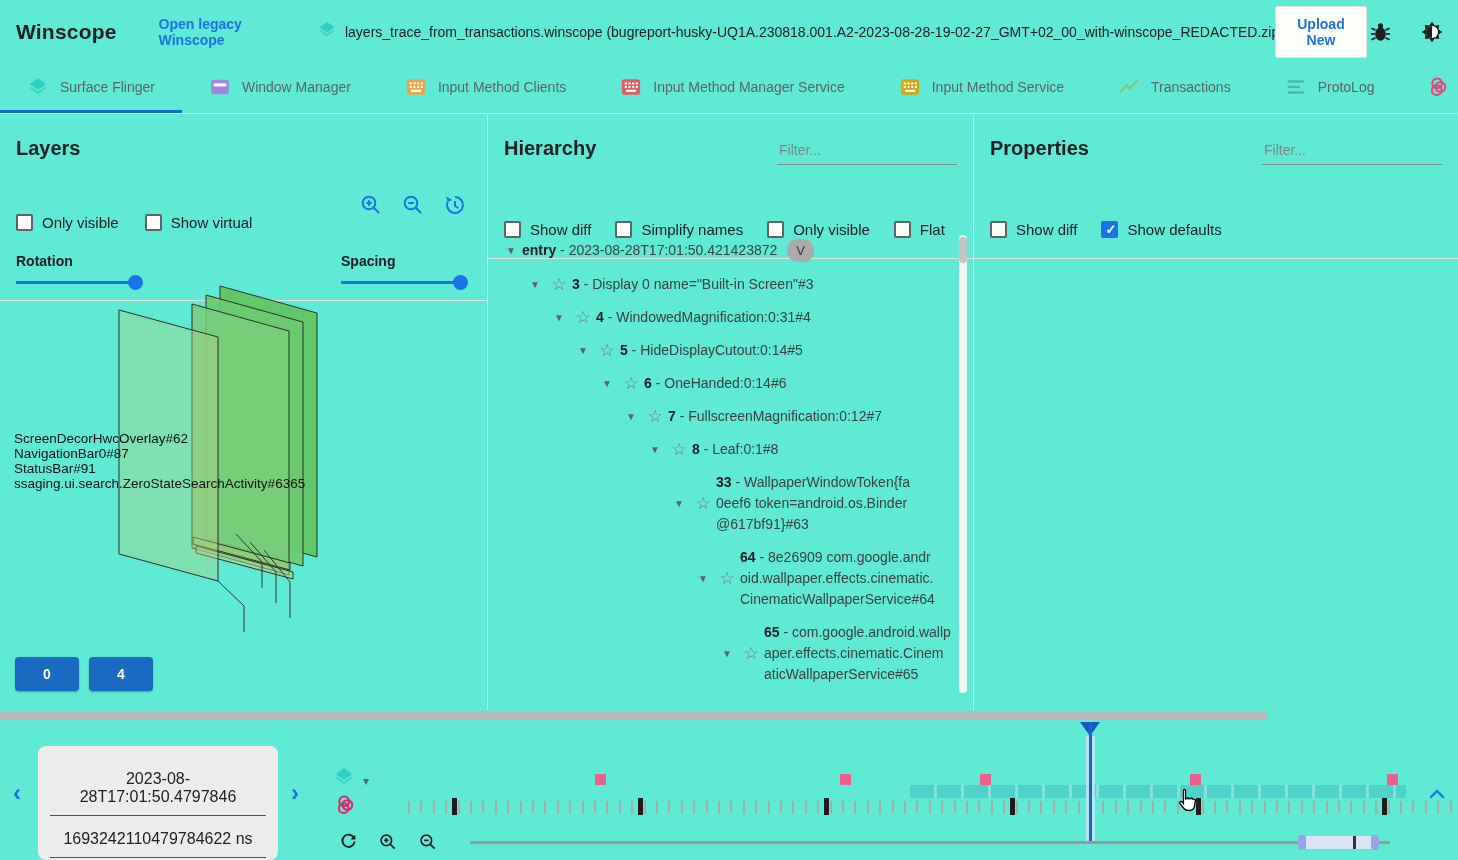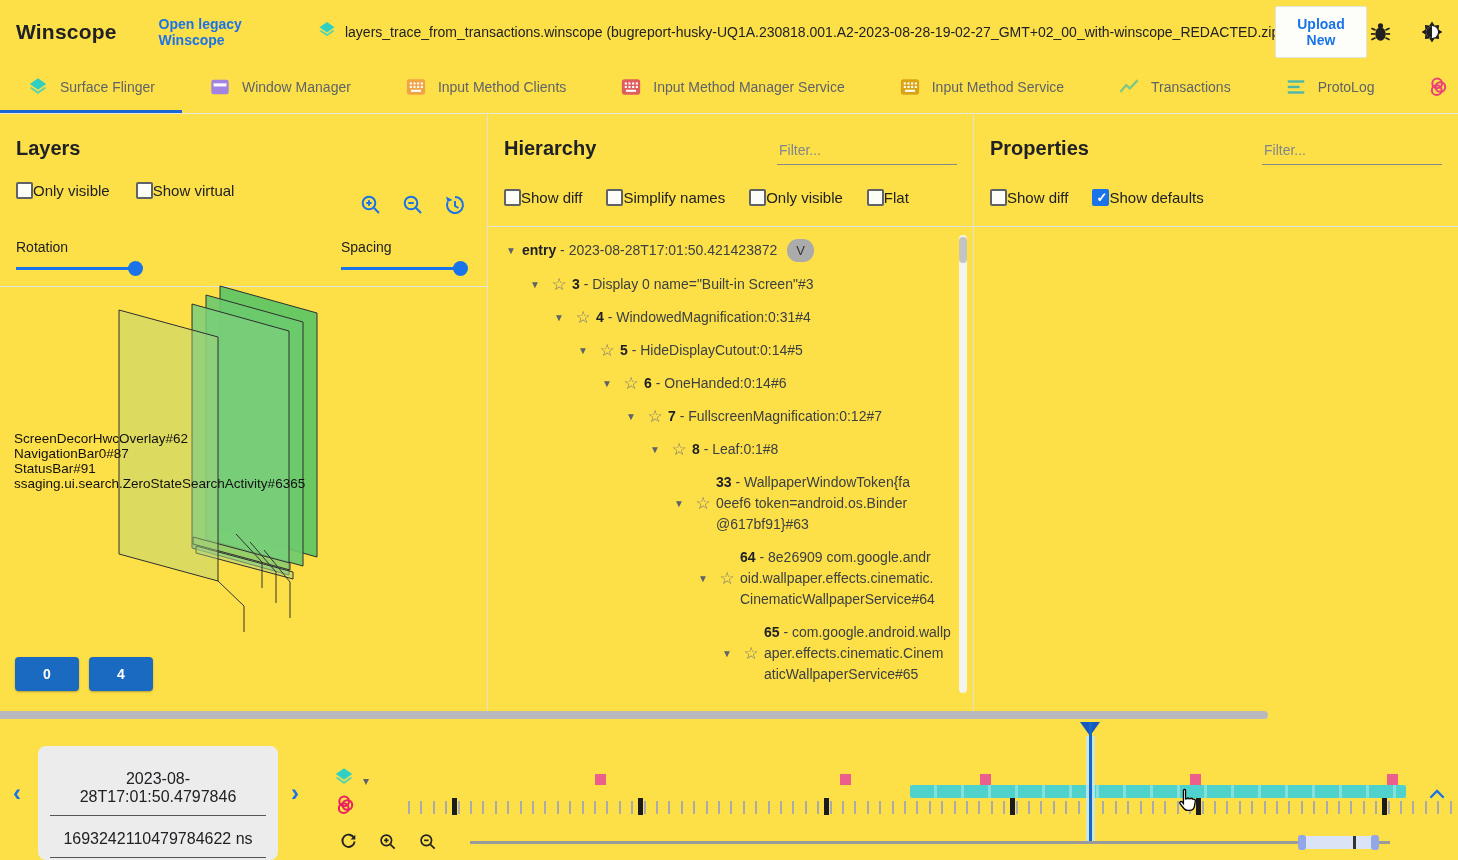--- a/index.html
+++ b/index.html
@@ -1,17 +1,17 @@
 <!DOCTYPE html>
 <html><head>
 <meta charset="utf-8">
 <style>
   * { box-sizing: border-box; margin: 0; padding: 0; }
   body { font-family: "Liberation Sans", sans-serif; background: #fff; }
-  .app { position: relative; width: 1458px; height: 860px; background: #fde047; overflow: hidden; color: #202124; }
+  .app { position: relative; width: 1458px; height: 860px; background: #5eead4; overflow: hidden; color: #202124; }
 
   
   .topbar { position: absolute; top: 0; left: 0; right: 0; height: 64px; display: flex; align-items: center; }
   .app-title { font-size: 21px; font-weight: 700; margin-left: 16px; letter-spacing: .2px; }
   .legacy-link { font-size: 14px; font-weight: 700; color: #1a73e8; margin-left: 42px; cursor: pointer; }
   .file-chip { display: flex; align-items: center; margin-left: 36px; gap: 8px; }
   .file-name { font-size: 14px; font-weight: 500; color: #202124; max-width: 930px; white-space: nowrap; }
   .upload-btn { margin-left: auto; border: 1px solid #e4e4dd; background: #fdfdfa; color: #1a73e8;
                 font-size: 14px; font-weight: 700; padding: 9px 13px; border-radius: 2px; cursor: pointer; }
   .iconbtn { background: none; border: none; cursor: pointer; display: flex; align-items: center; }
@@ -25,31 +25,31 @@
   
   .main { position: absolute; top: 115px; left: 0; right: 0; height: 595px; display: flex; }
   .panel { position: relative; height: 100%; }
   .panel + .panel { border-left: 1px solid #e2e2dc; }
   .panel-title { font-size: 20px; font-weight: 700; color: #202124; }
   .p-head { display: flex; align-items: flex-start; justify-content: space-between; padding: 22px 16px 0 16px; }
   .filter-input { border: none; outline: none; background: transparent; border-bottom: 1px solid #8a8a8a;
                   width: 180px; font-size: 14px; padding: 3px 2px 6px 2px; color: #202124; margin-top: 2px;}
   .filter-input::placeholder { color: #80868b; }
   .chk-row { display: flex; align-items: center; gap: 26px; padding: 0 16px; margin-top: 24px; }
-  .chk { display: flex; align-items: center; font-size: 15px; color: #202124; cursor: pointer; }
+  .chk { display: flex; align-items: center; gap: 9px; font-size: 15px; color: #202124; cursor: pointer; margin-top: 32px; }
   .box { width: 17px; height: 17px; border: 2px solid #5f6368; border-radius: 2px; background: #fdfdf7; flex: 0 0 auto; }
   .box.checked { background: #1a73e8; border-color: #1a73e8; position: relative; }
   .box.checked::after { content: "✓"; color: #fff; font-size: 13px; font-weight: 700; position: absolute; left: 2px; top: -1px; }
   .rule { border-top: 1px solid #e4e4de; margin-top: 20px; }
 
   
   .icon-tools { display: flex; gap: 18px; margin-top: 56px; margin-right: 4px; }
   .sliders { display: flex; justify-content: space-between; padding: 0 16px; margin-top: 22px; }
   .slider { width: 130px; }
-  .slider-label { font-size: 14px; font-weight: 400; color: #202124; }
+  .slider-label { font-size: 14px; font-weight: 700; color: #202124; }
   .slider-track { position: relative; height: 3px; background: #1a73e8; margin-top: 12px; width: 120px; }
   .slider-thumb { position: absolute; right: -7px; top: -6px; width: 15px; height: 15px; border-radius: 50%; background: #1a73e8; cursor: pointer; }
   .canvas3d { position: absolute; left: 0; top: 157px; width: 100%; height: 438px; }
   .layer-labels { position: absolute; left: 14px; top: 316px; width: 304px; text-align: left; font-size: 13.5px; color: #111; line-height: 15px; }
   .btn-row { position: absolute; left: 15px; top: 542px; display: flex; gap: 10px; }
   .flat-btn { width: 64px; height: 34px; background: #1a6ac1; color: #fff; border: none; border-radius: 4px;
               font-size: 14px; font-weight: 700; cursor: pointer; box-shadow: 0 1px 2px rgba(0,0,0,.3); }
 
   
   .tree { position: absolute; top: 118px; left: 8px; right: 22px; bottom: 12px; overflow: hidden; }

